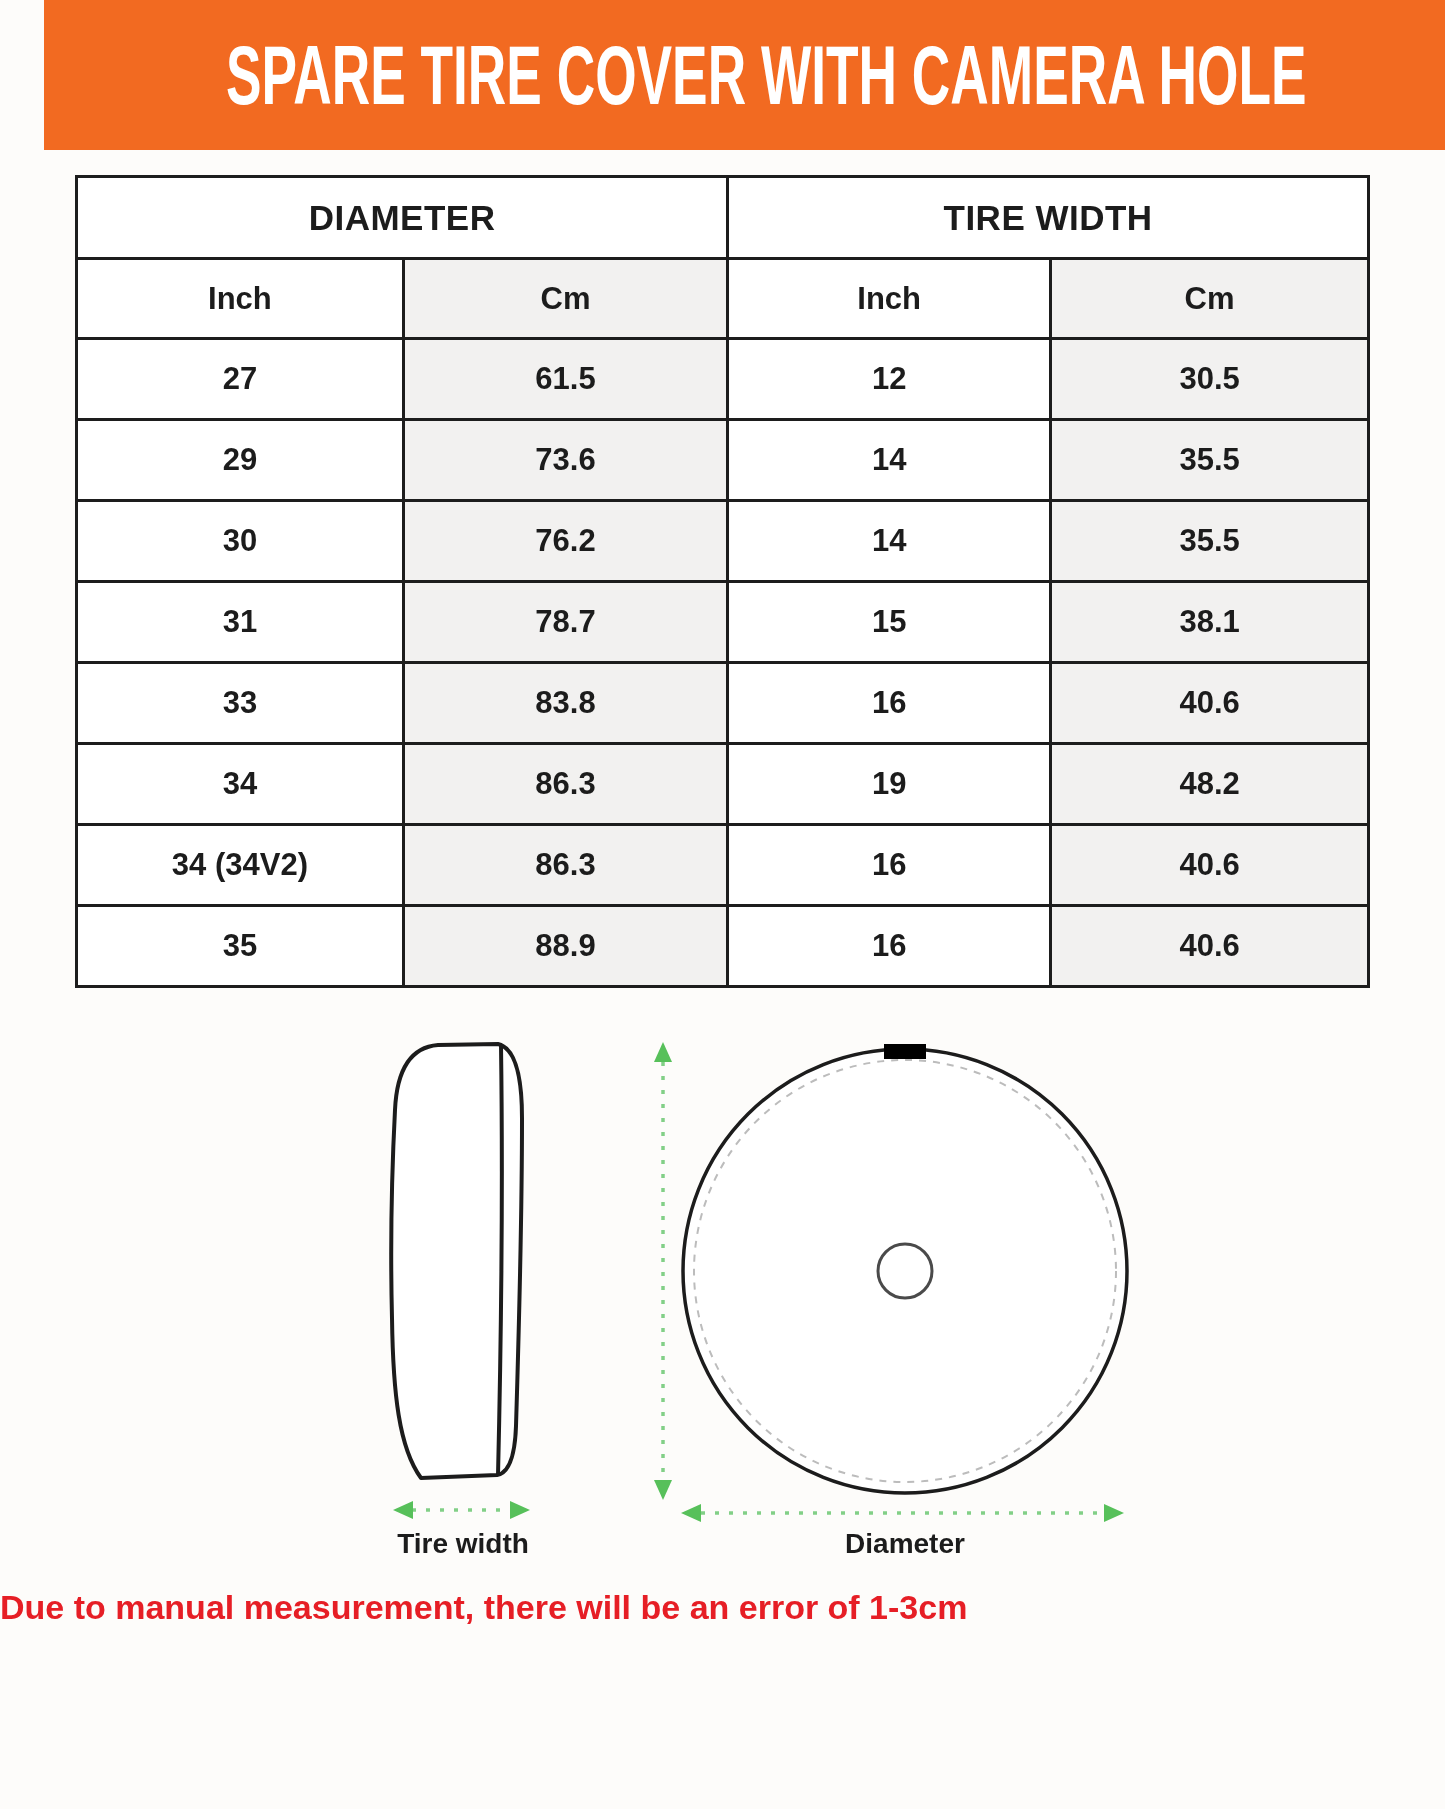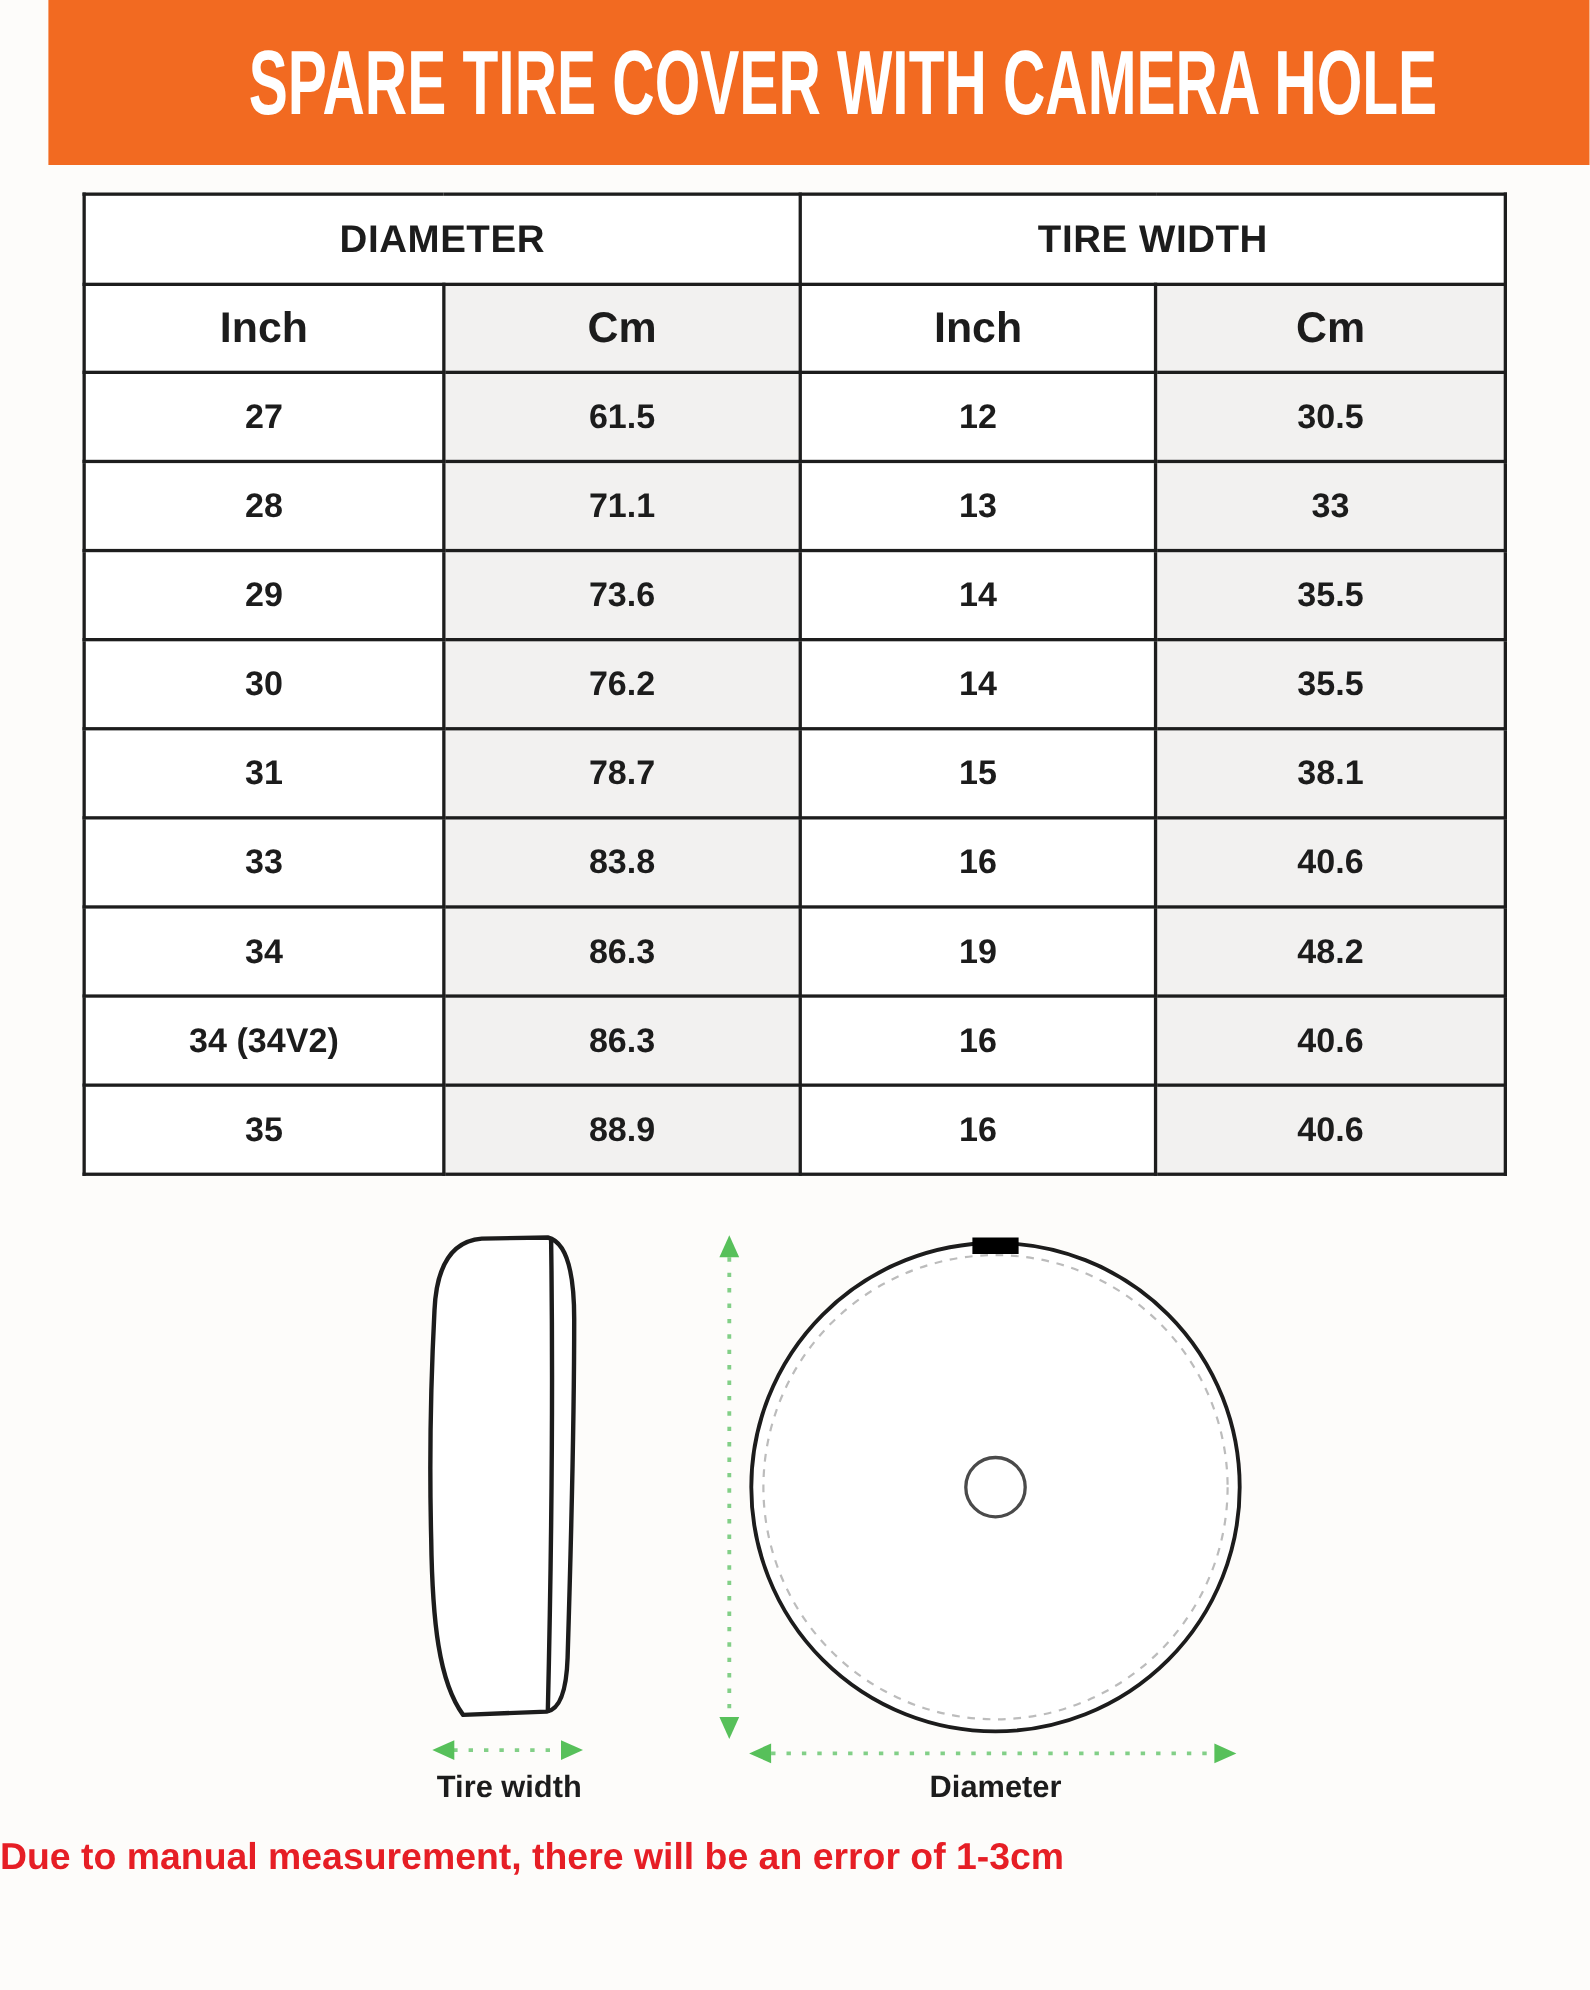--- a/index.html
+++ b/index.html
@@ -54,21 +54,21 @@
   tr.group-row{height:82px;}
   th.group{
     font-size:35px;
     font-weight:800;
     letter-spacing:0.5px;
     background:#ffffff;
     border-bottom:7px double var(--line-dark);
   }
   tr.sub-row{height:80px;}
   th.sub{
-    font-size:39px;
+    font-size:31px;
     font-weight:700;
     border-bottom:4px solid var(--line-dark);
     margin-left:16px;
   }
   tbody tr{height:81px;padding-left:20px;}
   tbody td{
     font-size:31px;
     font-weight:600;
   }
   .col-inch{background:#ffffff;}
@@ -128,26 +128,20 @@
     </tr>
   </thead>
   <tbody>
       <tr>
         <td class="col-inch">27</td>
         <td class="col-cm">61.5</td>
         <td class="col-inch">12</td>
         <td class="col-cm">30.5</td>
       </tr>
       <tr>
-        <td class="col-inch">28</td>
-        <td class="col-cm">71.1</td>
-        <td class="col-inch">13</td>
-        <td class="col-cm">33</td>
-      </tr>
-      <tr>
         <td class="col-inch">29</td>
         <td class="col-cm">73.6</td>
         <td class="col-inch">14</td>
         <td class="col-cm">35.5</td>
       </tr>
       <tr>
         <td class="col-inch">30</td>
         <td class="col-cm">76.2</td>
         <td class="col-inch">14</td>
         <td class="col-cm">35.5</td>

